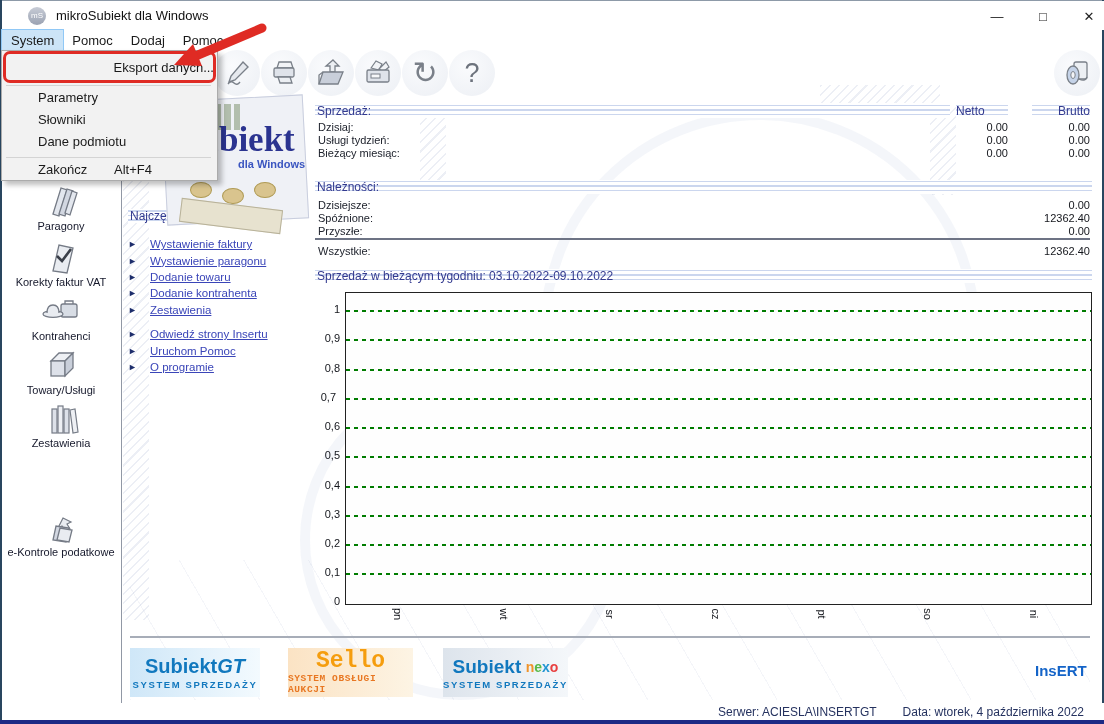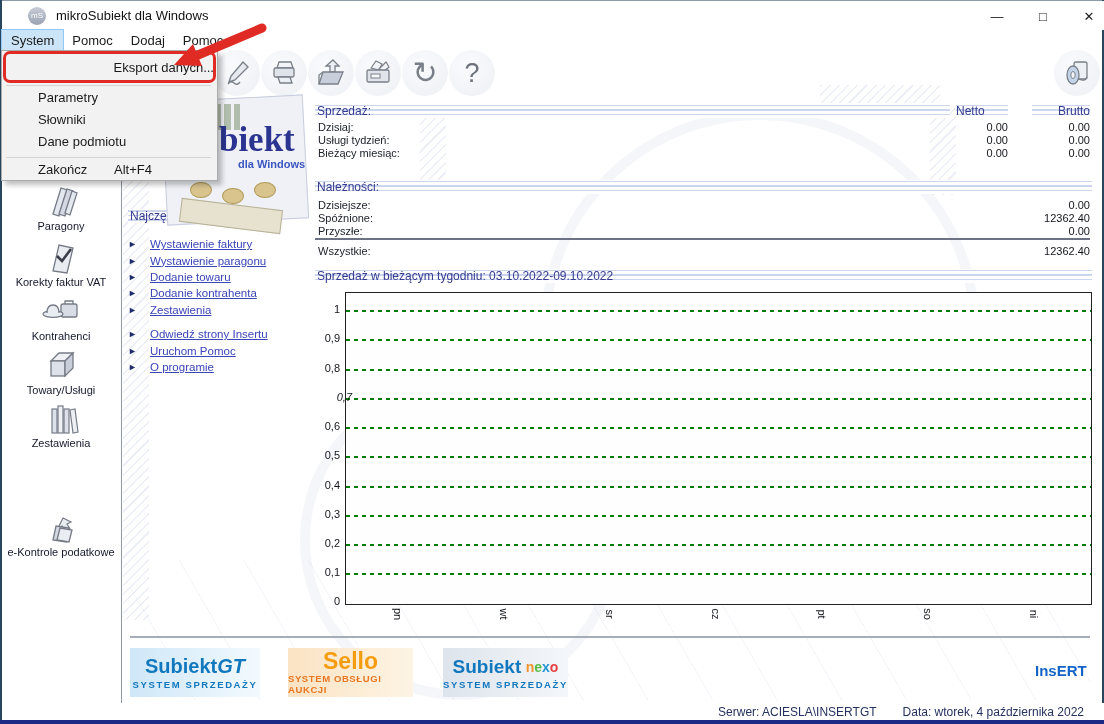--- a/index.html
+++ b/index.html
@@ -285,21 +285,21 @@
     <div class="gridline" style="top:163px;"></div>
     <div class="gridline" style="top:193px;"></div>
     <div class="gridline" style="top:222px;"></div>
     <div class="gridline" style="top:251px;"></div>
     <div class="gridline" style="top:280px;"></div>
   </div>
 
   <div class="abs ytick" style="left:312px;top:303px;">1</div>
   <div class="abs ytick" style="left:312px;top:332px;">0,9</div>
   <div class="abs ytick" style="left:312px;top:362px;">0,8</div>
-  <div class="abs ytick" style="left:324px;top:391px;font-style:italic;">0,7</div>
+  <div class="abs ytick" style="left:308px;top:391px;">0,7</div>
   <div class="abs ytick" style="left:312px;top:420px;">0,6</div>
   <div class="abs ytick" style="left:312px;top:449px;">0,5</div>
   <div class="abs ytick" style="left:312px;top:479px;">0,4</div>
   <div class="abs ytick" style="left:312px;top:508px;">0,3</div>
   <div class="abs ytick" style="left:312px;top:537px;">0,2</div>
   <div class="abs ytick" style="left:312px;top:566px;">0,1</div>
   <div class="abs ytick" style="left:312px;top:595px;">0</div>
 
   <div class="abs xtick" style="left:391px;">pn</div>
   <div class="abs xtick" style="left:497px;">wt</div>
@@ -311,21 +311,21 @@
 
   <div class="abs" style="left:130px;top:636px;width:960px;height:2px;background:#a7adb8;"></div>
 
   <div class="abs banner" style="left:130px;top:648px;width:130px;background:linear-gradient(90deg,#cfe7f8,#f3fafe);">
     <div style="line-height:22px;">
       <span style="color:#1178be;font-size:20px;font-weight:bold;">Subiekt</span><span style="color:#1178be;font-size:20px;font-weight:bold;font-style:italic;">GT</span>
     </div>
     <div class="tagline" style="color:#1178be;">SYSTEM SPRZEDAŻY</div>
   </div>
 
-  <div class="abs banner" style="left:288px;top:648px;width:125px;background:linear-gradient(90deg,#fbe3c4,#fdf4e4);">
+  <div class="abs banner" style="left:288px;top:648px;width:125px;background:linear-gradient(90deg,#fbe3c4,#fdf4e4);font-family:Liberation Mono, monospace;">
     <div style="color:#f59d0e;font-size:23px;font-weight:bold;line-height:23px;">Sello</div>
     <div class="tagline" style="color:#e87722;letter-spacing:0.6px;">SYSTEM OBSŁUGI AUKCJI</div>
   </div>
 
   <div class="abs banner" style="left:443px;top:648px;width:125px;background:linear-gradient(90deg,#dde4ec,#f4f7fa);">
     <div style="line-height:22px;">
       <span style="color:#1178be;font-size:19px;font-weight:bold;">Subiekt</span>
       <span style="font-size:14px;font-weight:bold;vertical-align:top;">
         <span style="color:#f0932a;">n</span><span style="color:#58b947;">e</span><span style="color:#2196d3;">x</span><span style="color:#e84040;">o</span>
       </span>

